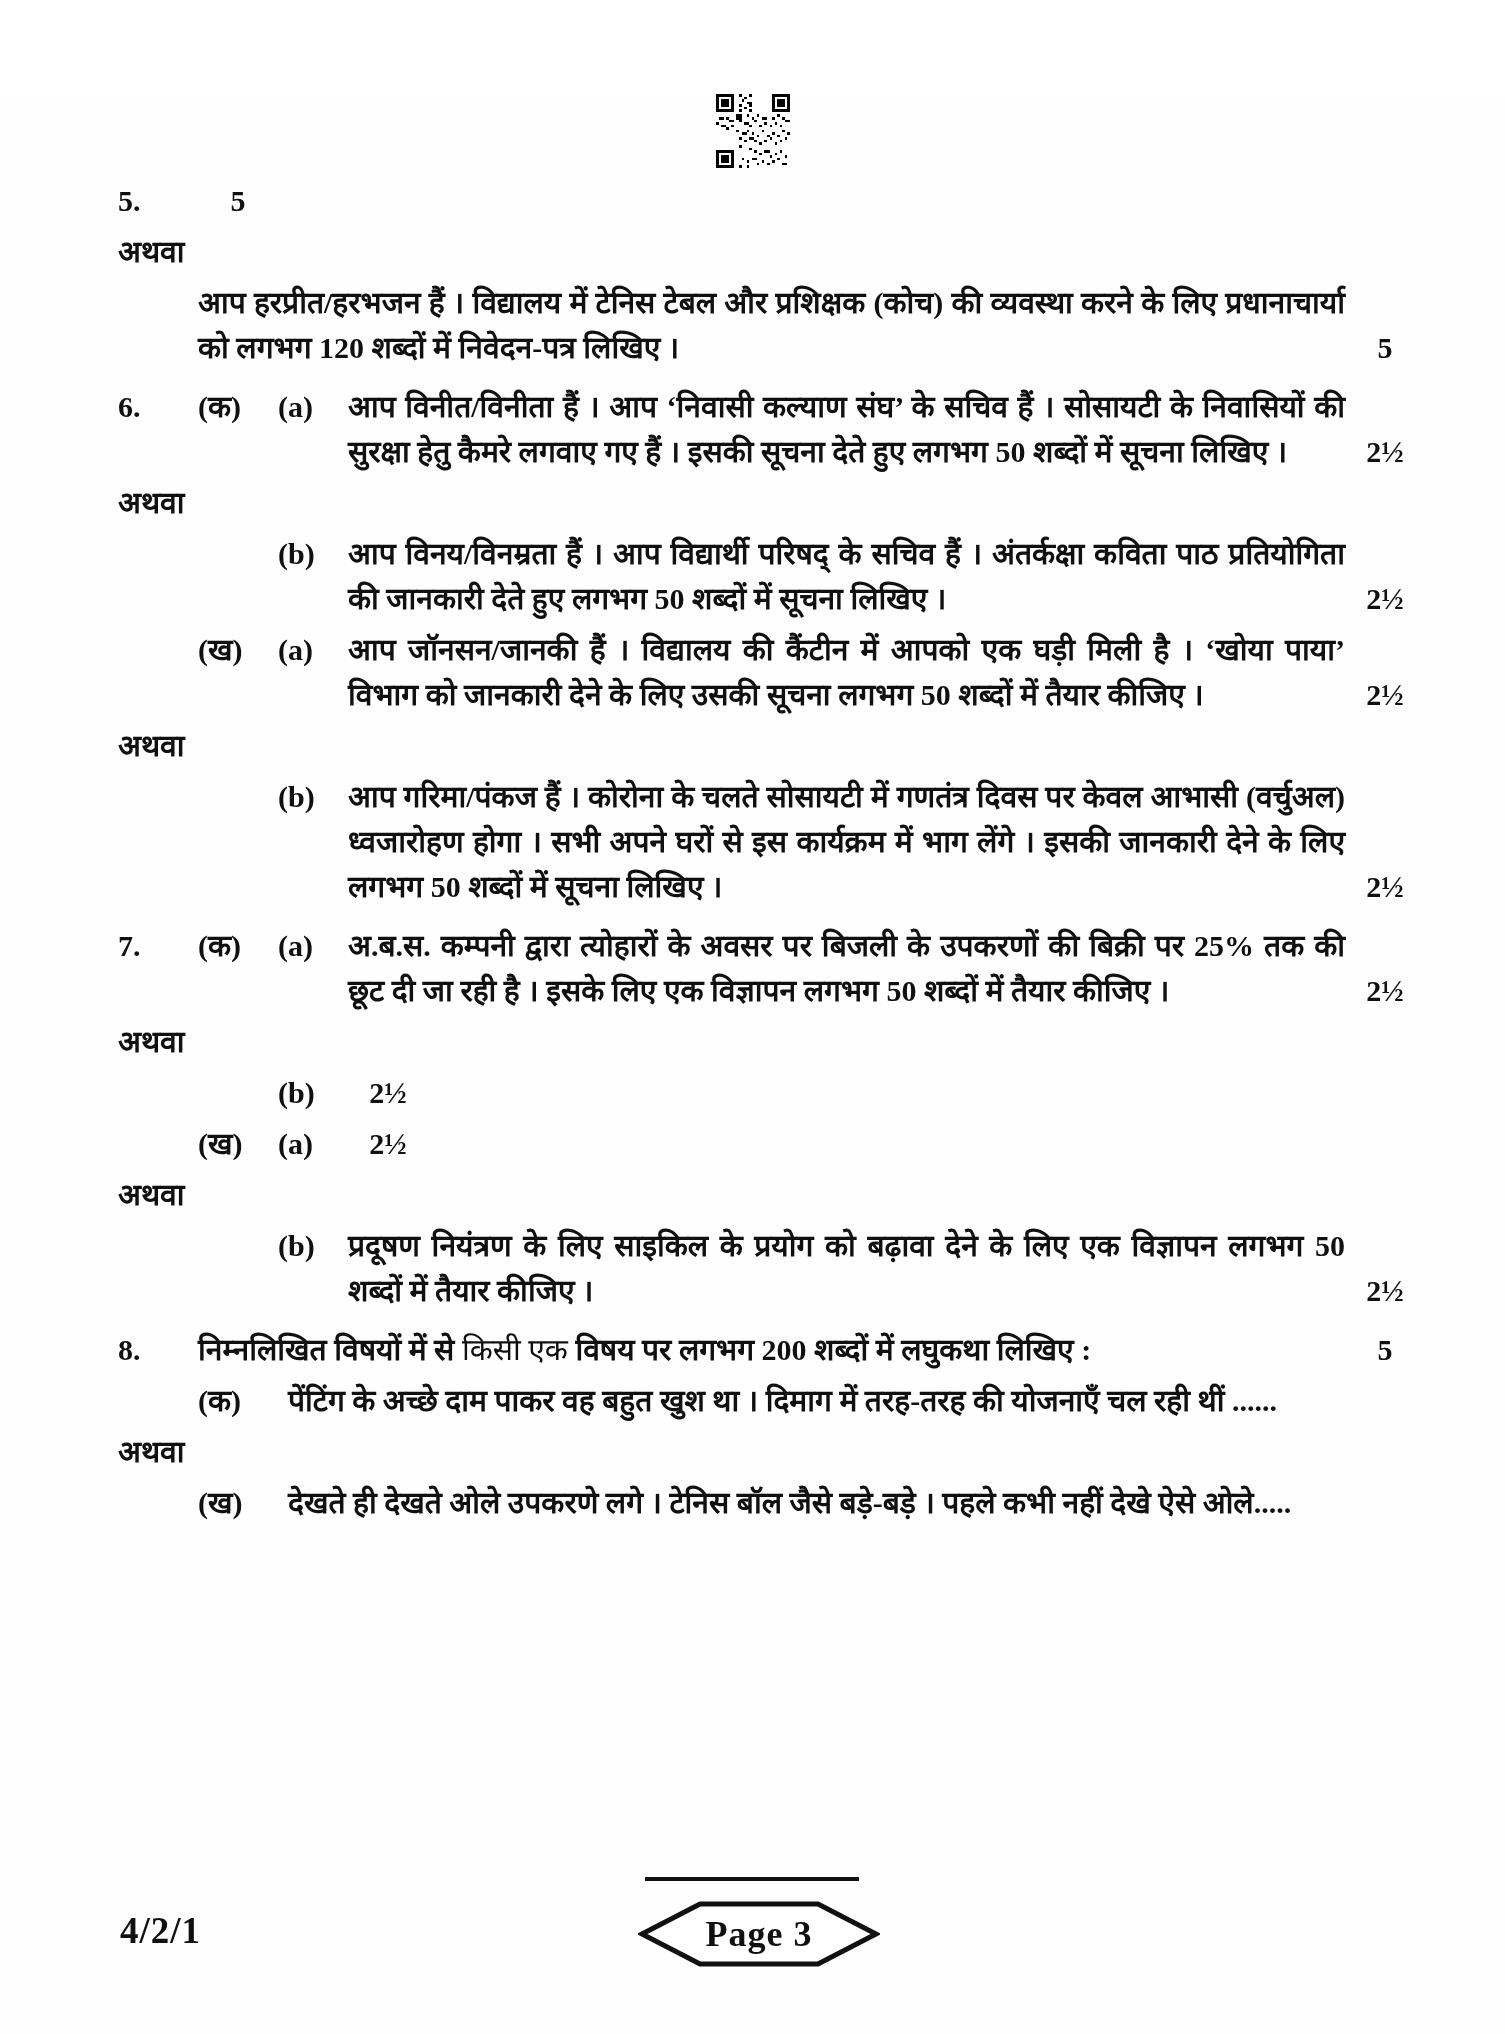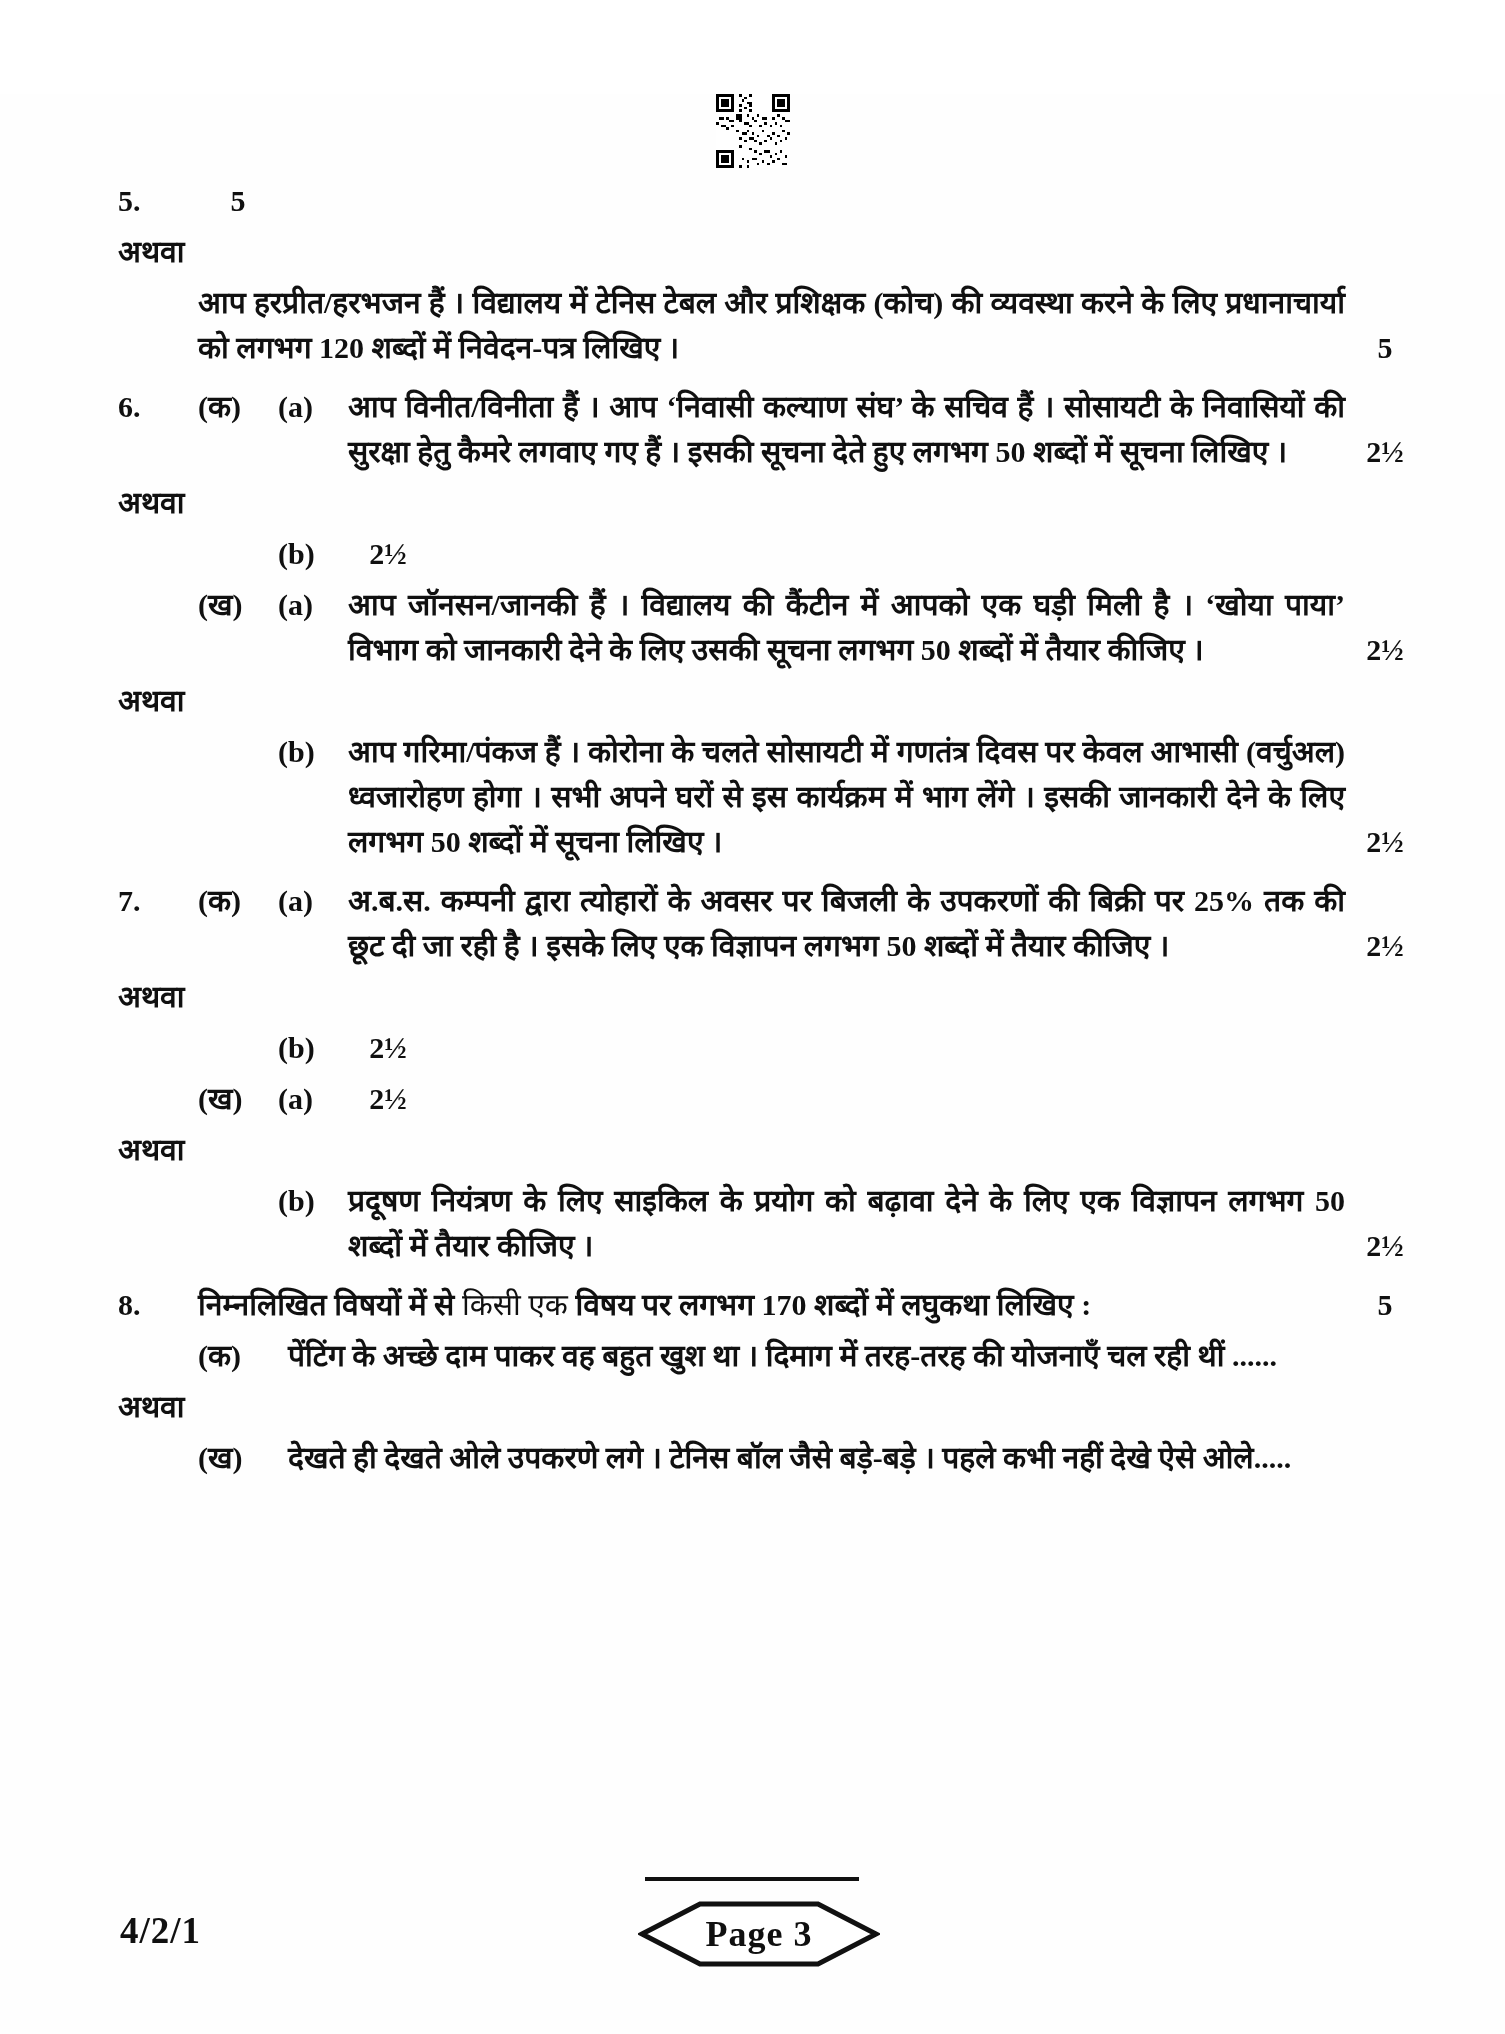--- a/index.html
+++ b/index.html
@@ -217,20 +217,21 @@
         <div class="c-marks">2½</div>
       </div>
       <div class="row or">
         <div class="or-wrap"><span>अथवा</span></div>
         <div class="c-marks"></div>
       </div>
       <div class="row">
         <div class="c c-num"></div>
         <div class="c c-l1"></div>
         <div class="c c-l2">(b)</div>
+        <div class="c-text">आप विनय/विनम्रता हैं । आप विद्यार्थी परिषद् के सचिव हैं । अंतर्कक्षा कविता पाठ प्रतियोगिता की जानकारी देते हुए लगभग 50 शब्दों में सूचना लिखिए ।</div>
         <div class="c-marks">2½</div>
       </div>
       <div class="row">
         <div class="c c-num"></div>
         <div class="c c-l1">(ख)</div>
         <div class="c c-l2">(a)</div>
         <div class="c-text">आप जॉनसन/जानकी हैं । विद्यालय की कैंटीन में आपको एक घड़ी मिली है । ‘खोया पाया’ विभाग को जानकारी देने के लिए उसकी सूचना लगभग 50 शब्दों में तैयार कीजिए ।</div>
         <div class="c-marks">2½</div>
       </div>
       <div class="row or">
@@ -279,21 +280,21 @@
         <div class="c c-l1"></div>
         <div class="c c-l2">(b)</div>
         <div class="c-text">प्रदूषण नियंत्रण के लिए साइकिल के प्रयोग को बढ़ावा देने के लिए एक विज्ञापन लगभग 50 शब्दों में तैयार कीजिए ।</div>
         <div class="c-marks">2½</div>
       </div>
     </section>
 
     <section class="q">
       <div class="row">
         <div class="c c-num">8.</div>
-        <div class="c-text"><span>निम्नलिखित विषयों में से </span><span class="bold">किसी एक</span><span> विषय पर लगभग 170 शब्दों में लघुकथा लिखिए :</span></div>
+        <div class="c-text"><span>निम्नलिखित विषयों में से </span><span class="bold">किसी एक</span><span> विषय पर लगभग 200 शब्दों में लघुकथा लिखिए :</span></div>
         <div class="c-marks">5</div>
       </div>
       <div class="row">
         <div class="c c-num"></div>
         <div class="c c-l1k">(क)</div>
         <div class="c-text">पेंटिंग के अच्छे दाम पाकर वह बहुत खुश था । दिमाग में तरह-तरह की योजनाएँ चल रही थीं ......</div>
         <div class="c-marks"></div>
       </div>
       <div class="row or">
         <div class="or-wrap"><span>अथवा</span></div>

